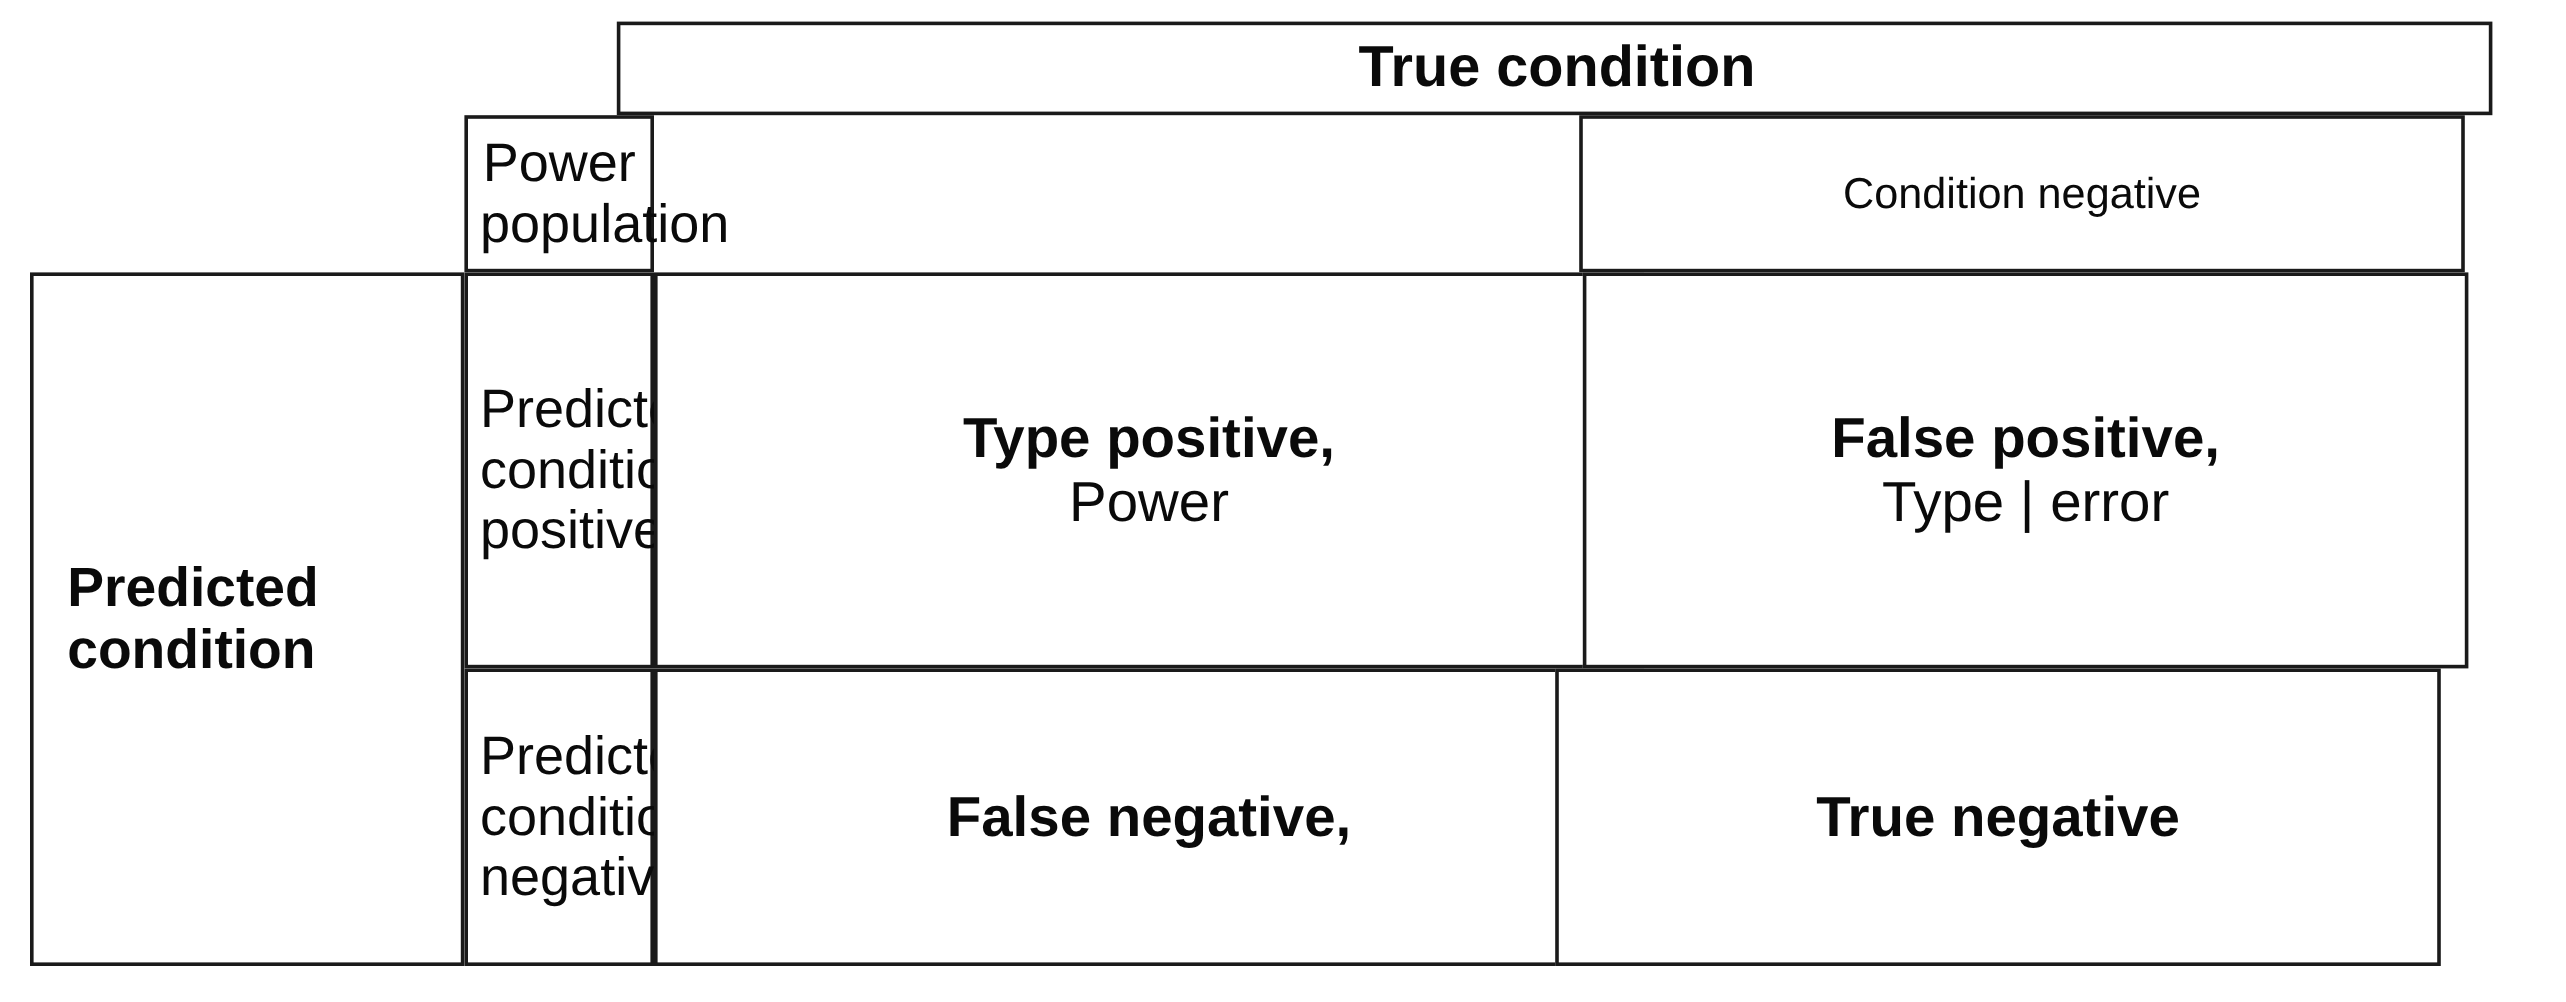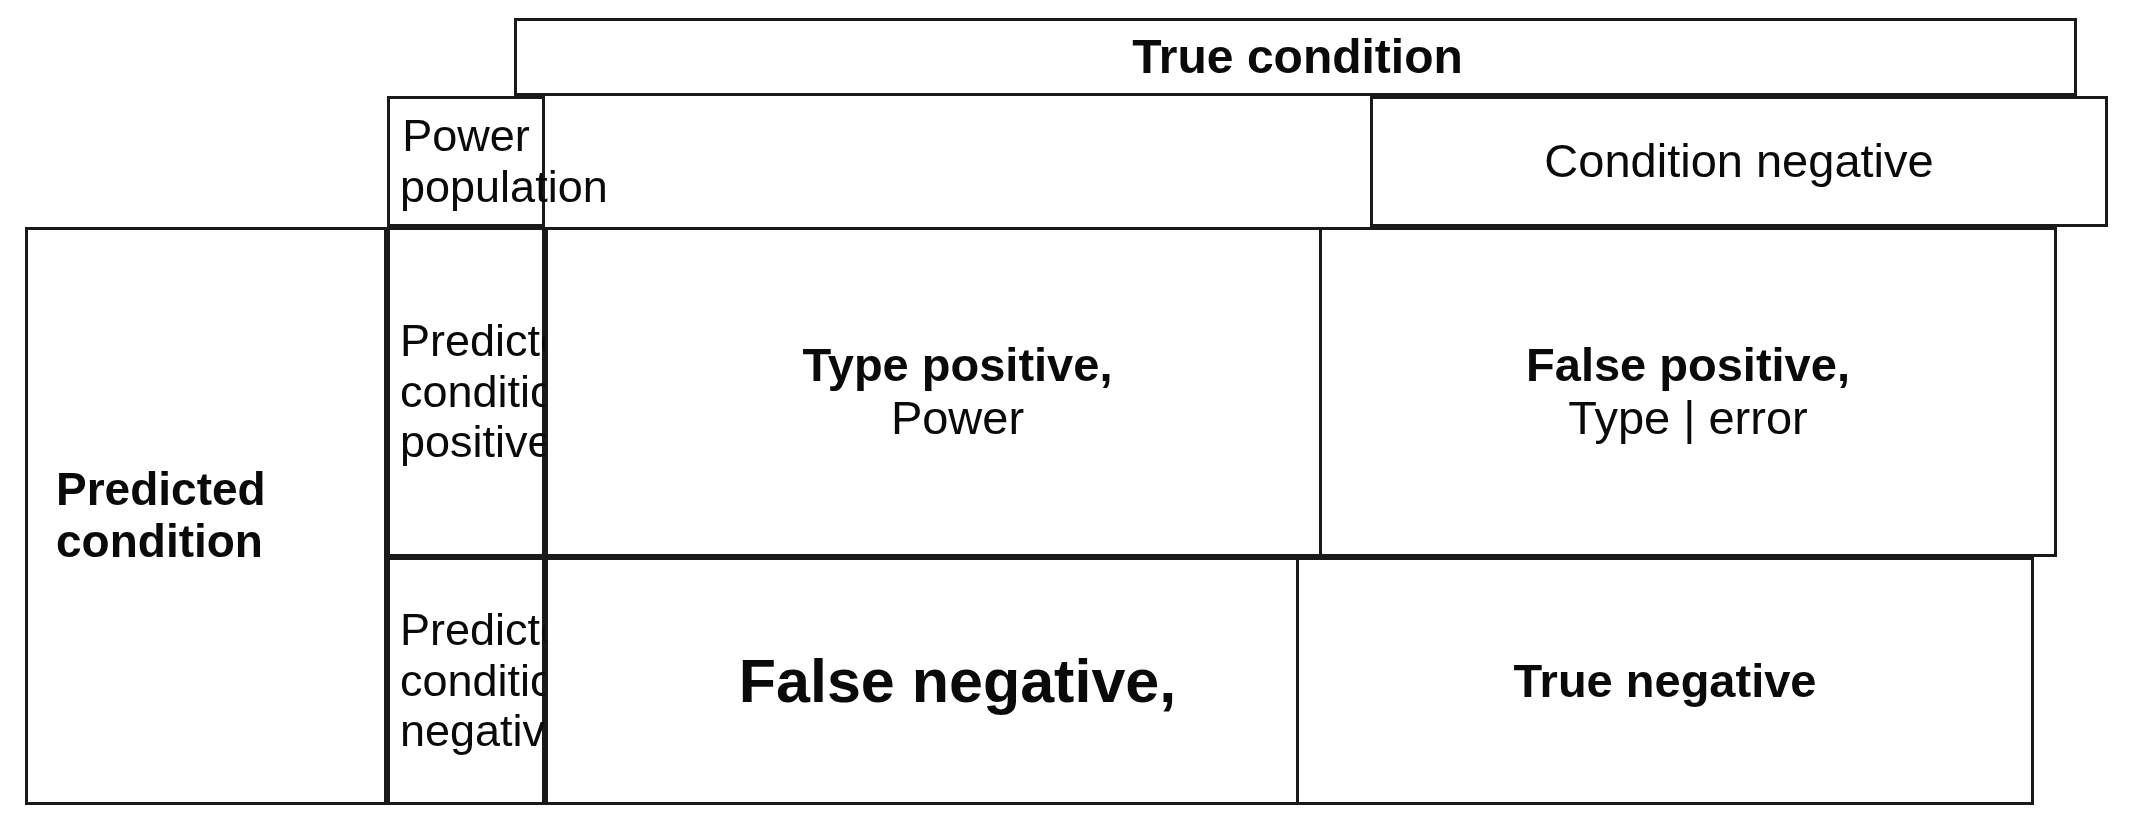--- a/index.html
+++ b/index.html
@@ -61,23 +61,23 @@
     left: 387px; top: 96px;
     width: 158px; height: 131px;
     font-size: 45px;
   }
   #cell-condition-positive {
     left: 545px; top: 96px;
     width: 825px; height: 131px;
     font-size: 46px;
   }
   #cell-condition-negative {
-    left: 1370px; top: 96px;
+    left: 1316px; top: 96px;
     width: 738px; height: 131px;
-    font-size: 47px;
+    font-size: 36px;
   }
   #cell-predicted-condition {
     left: 25px; top: 227px;
     width: 362px; height: 578px;
     font-size: 46px;
     justify-content: flex-start;
     padding-left: 28px;
     text-align: left;
   }
   #cell-predicted-condition .stack { text-align: left; }
@@ -97,21 +97,21 @@
     font-size: 47px;
   }
   #cell-predicted-negative {
     left: 387px; top: 557px;
     width: 158px; height: 248px;
     font-size: 45px;
   }
   #cell-false-negative {
     left: 545px; top: 557px;
     width: 825px; height: 248px;
-    font-size: 61px;
+    font-size: 47px;
   }
   #cell-true-negative {
     left: 1296px; top: 557px;
     width: 738px; height: 248px;
     font-size: 47px;
   }
 </style>
 </head>
 <body>
 

